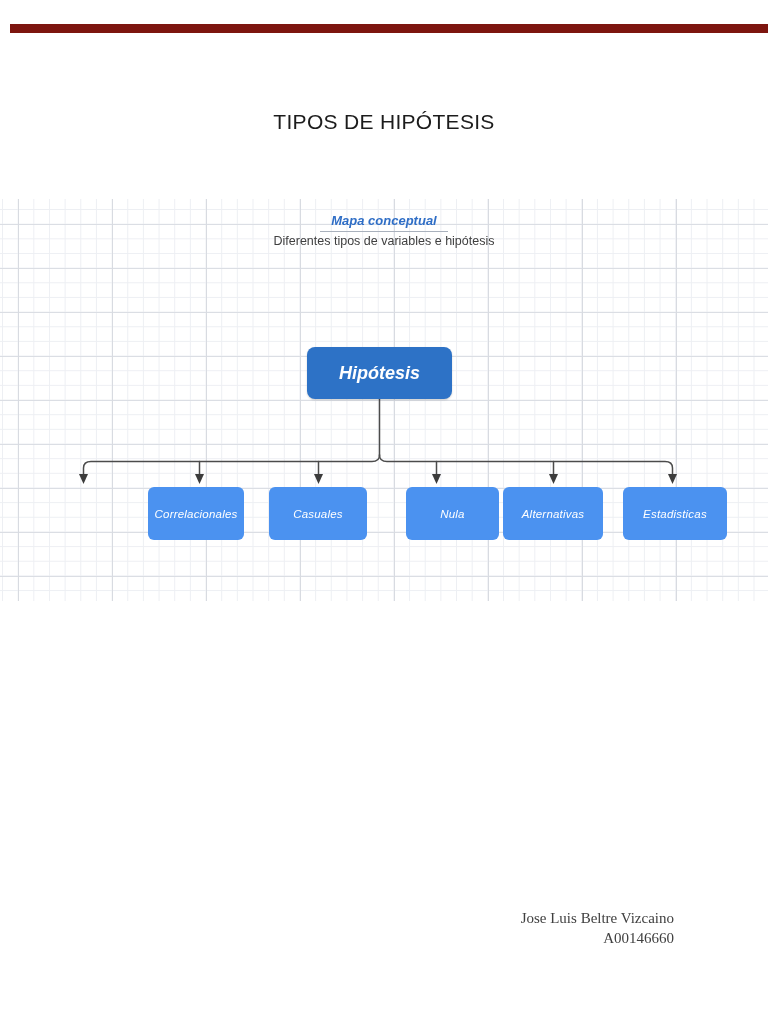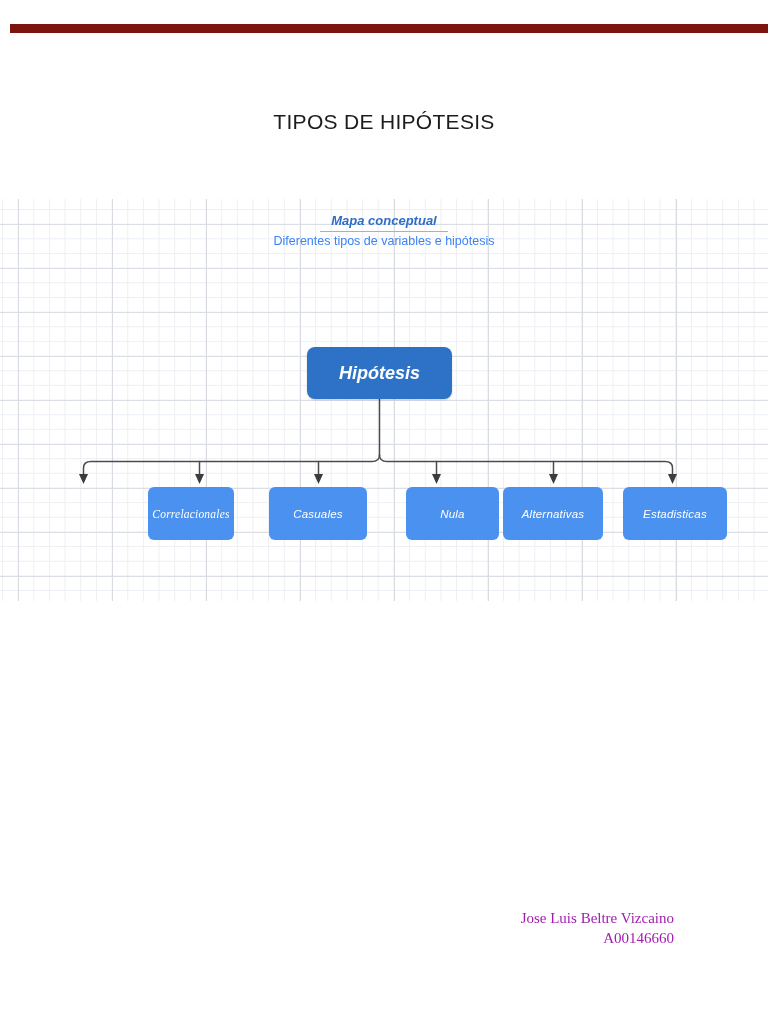--- a/index.html
+++ b/index.html
@@ -40,54 +40,54 @@
     position:absolute;top:189px;left:0;width:768px;text-align:center;
     font-size:13px;font-weight:bold;color:#2f6ec6;font-style:italic;
   }
   .map-heading .underline-box{
     display:inline-block;min-width:128px;
     border-bottom:1px solid #a9b1bd;
     padding-bottom:3px;
   }
   .map-subheading{
     position:absolute;top:210px;left:0;width:768px;text-align:center;
-    font-size:12.5px;color:#3b82f6;
+    font-size:12.5px;color:#404040;
   }
 
   .node{
     position:absolute;
     display:flex;align-items:center;justify-content:center;
     color:#ffffff;font-style:italic;text-align:center;
     box-sizing:border-box;
   }
   .root-node{
     left:307px;top:323px;width:145px;height:52px;
     background:#2d72c6;border-radius:8px;
     font-size:18px;font-weight:bold;
     box-shadow:0 1px 2px rgba(0,0,0,.18);
   }
   .child-node{
     top:463px;height:53px;
     background:#4b92f0;border-radius:6px;
     font-size:11.5px;font-weight:500;letter-spacing:.2px;
   }
   .child-node.n0{left:37px; width:92px;}
-  .child-node.n1{left:148px;width:86px;font-family:Liberation Serif, serif;}
+  .child-node.n1{left:148px;width:96px;}
   .child-node.n2{left:269px;width:98px;}
   .child-node.n3{left:406px;width:93px;}
   .child-node.n4{left:503px;width:100px;}
   .child-node.n5{left:623px;width:104px;}
 
   .connector-svg{position:absolute;left:0;top:0;pointer-events:none;}
 
   .credits{
     position:absolute;top:884px;right:94px;
     text-align:right;
     font-family:"Liberation Serif", serif;
-    font-size:15px;color:#a21caf;line-height:20px;
+    font-size:15px;color:#404040;line-height:20px;
   }
 </style>
 </head>
 <body>
 
 <div id="page">
 
   <div class="page-edge top"></div>
   <div class="page-edge bottom"></div>
 

